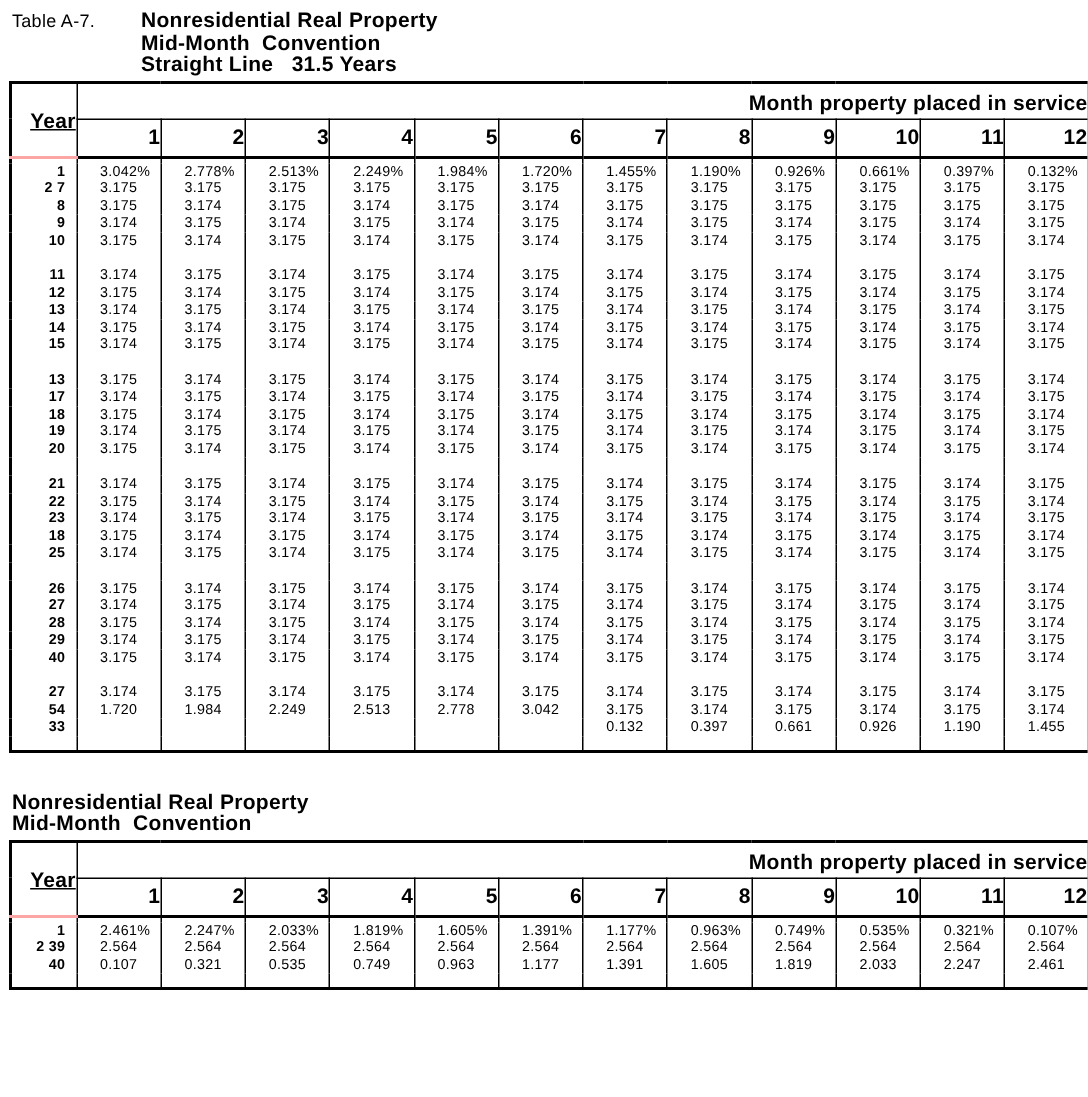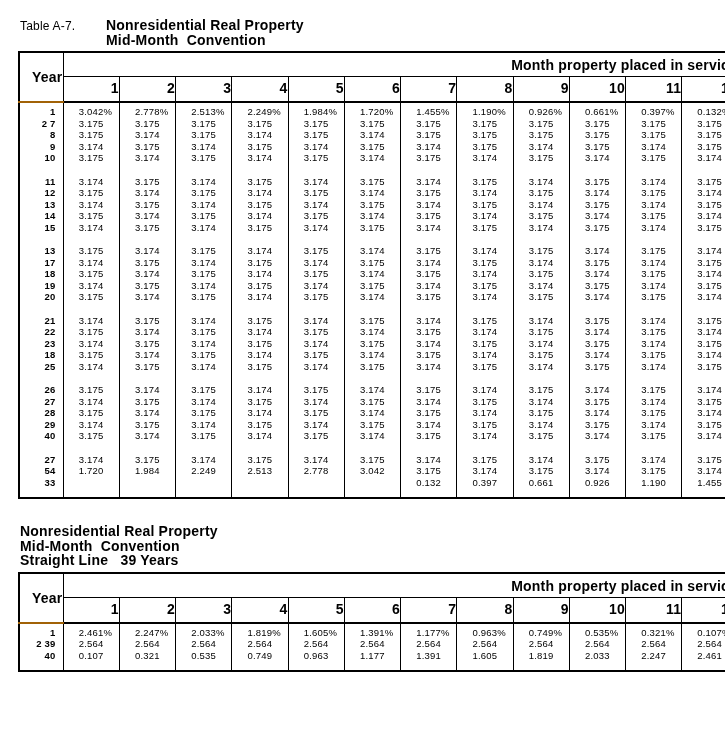--- a/index.html
+++ b/index.html
@@ -5,21 +5,21 @@
   html, body {
     margin: 0; padding: 0;
     width: 725px; height: 731px;
     background: #ffffff;
     color: #000000;
     font-family: "Liberation Sans", "DejaVu Sans", sans-serif;
     overflow: hidden;
   }
   .page { padding: 2px; }
 
-  .table-section { margin: 16px; }
+  .table-section { margin: 4px; }
   .section-2 { margin-top: 25px; }
 
   .title-block { display: flex; margin: 3px 0 4px 2px; }
   .title-label {
     width: 86px;
     font-size: 12px;
     letter-spacing: 0.2px;
     padding-top: 1px;
     flex: 0 0 86px;
   }
@@ -41,21 +41,21 @@
     border-left: 1.5px solid #000;
     padding: 0;
     overflow: visible;
   }
   .dep-table th {
     font-weight: bold;
     font-size: 14px;
     letter-spacing: 0.2px;
     text-align: right;
   }
-  .dep-table th.year-hdr { border-bottom: 2px solid #a16207; }
+  .dep-table th.year-hdr { border-bottom: 2px solid #fca5a5; text-decoration: underline; }
   .dep-table th.mspan    { border-bottom: 1.5px solid #000; padding: 4px 0 3px; }
   .dep-table th.mnum     { border-bottom: 2px solid #000; padding: 3px 0 5px; }
 
   .dep-table tbody td {
     font-size: 9.5px;
     height: 11.5px;
     line-height: 11.5px;
     letter-spacing: 0.2px;
     white-space: nowrap;
   }
@@ -79,20 +79,21 @@
 <body>
 
 <div class="page">
 
   <section class="table-section section-1">
     <div class="title-block">
       <div class="title-label">Table A-7.</div>
       <div class="title-lines">
         <div>Nonresidential Real Property</div>
         <div>Mid-Month  Convention</div>
+        <div>Straight Line   31.5 Years</div>
       </div>
     </div>
     <div>
         <table class="dep-table">
           <colgroup>
             <col style="width: 44px;">
             <col>
             <col>
             <col>
             <col>
@@ -654,21 +655,20 @@
           </tbody>
         </table>
       </div>
   </section>
 
   <section class="table-section section-2">
     <div class="title-block">
       <div class="title-lines">
         <div>Nonresidential Real Property</div>
         <div>Mid-Month  Convention</div>
-        <div>Straight Line   39 Years</div>
       </div>
     </div>
     <div>
         <table class="dep-table">
           <colgroup>
             <col style="width: 44px;">
             <col>
             <col>
             <col>
             <col>

